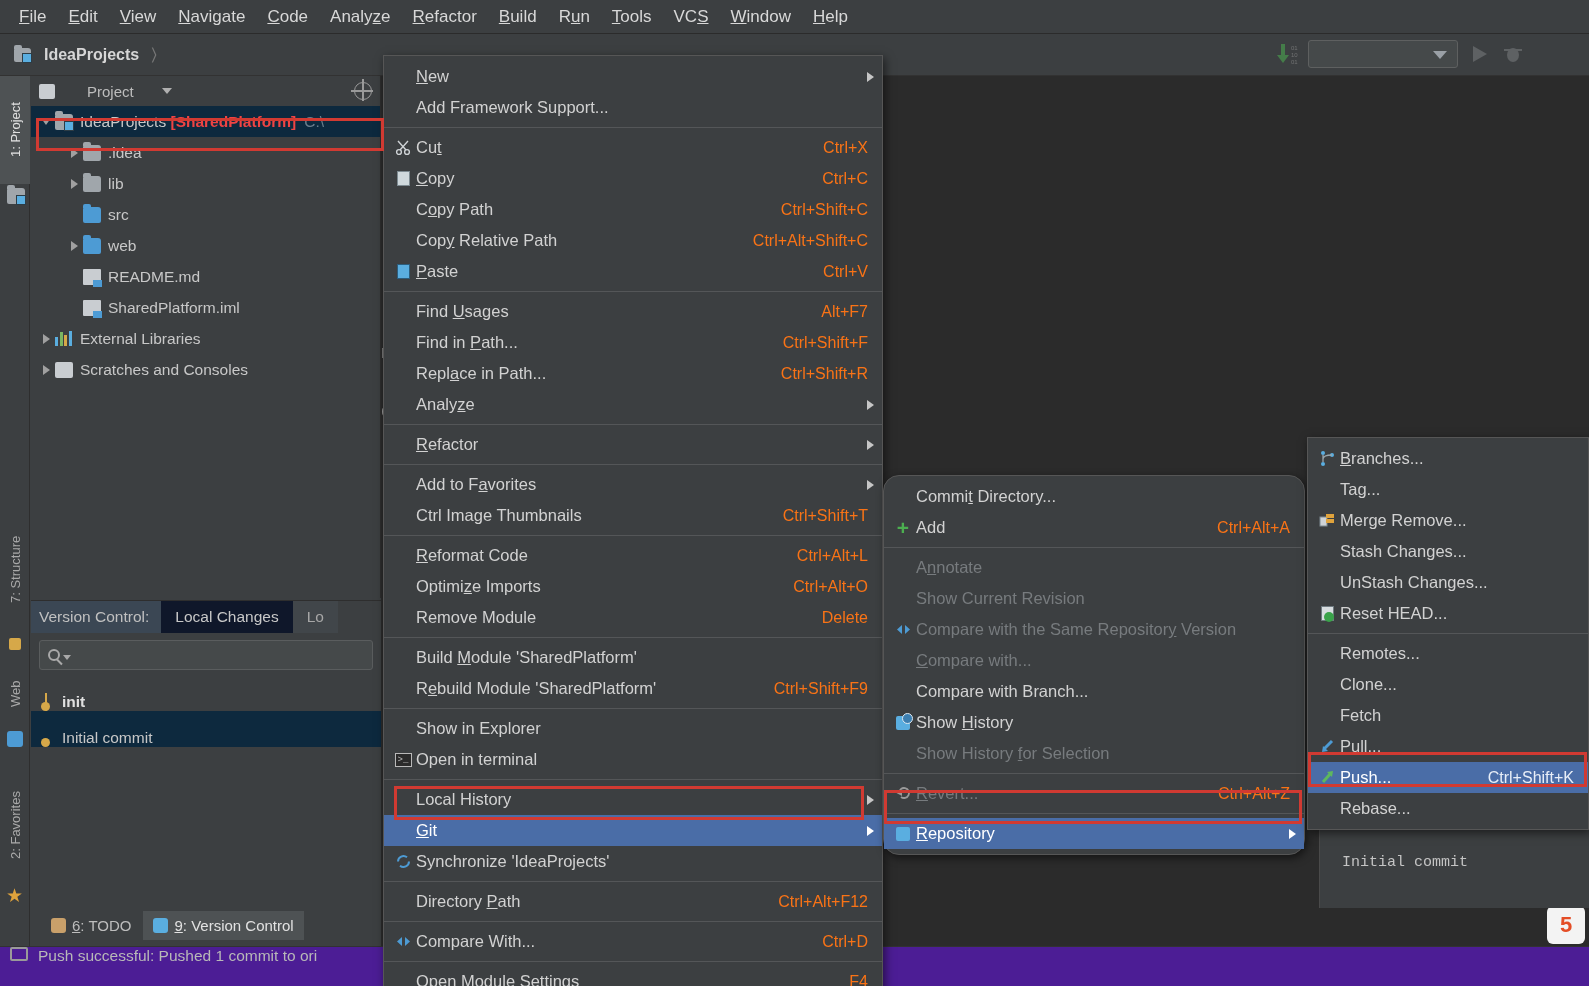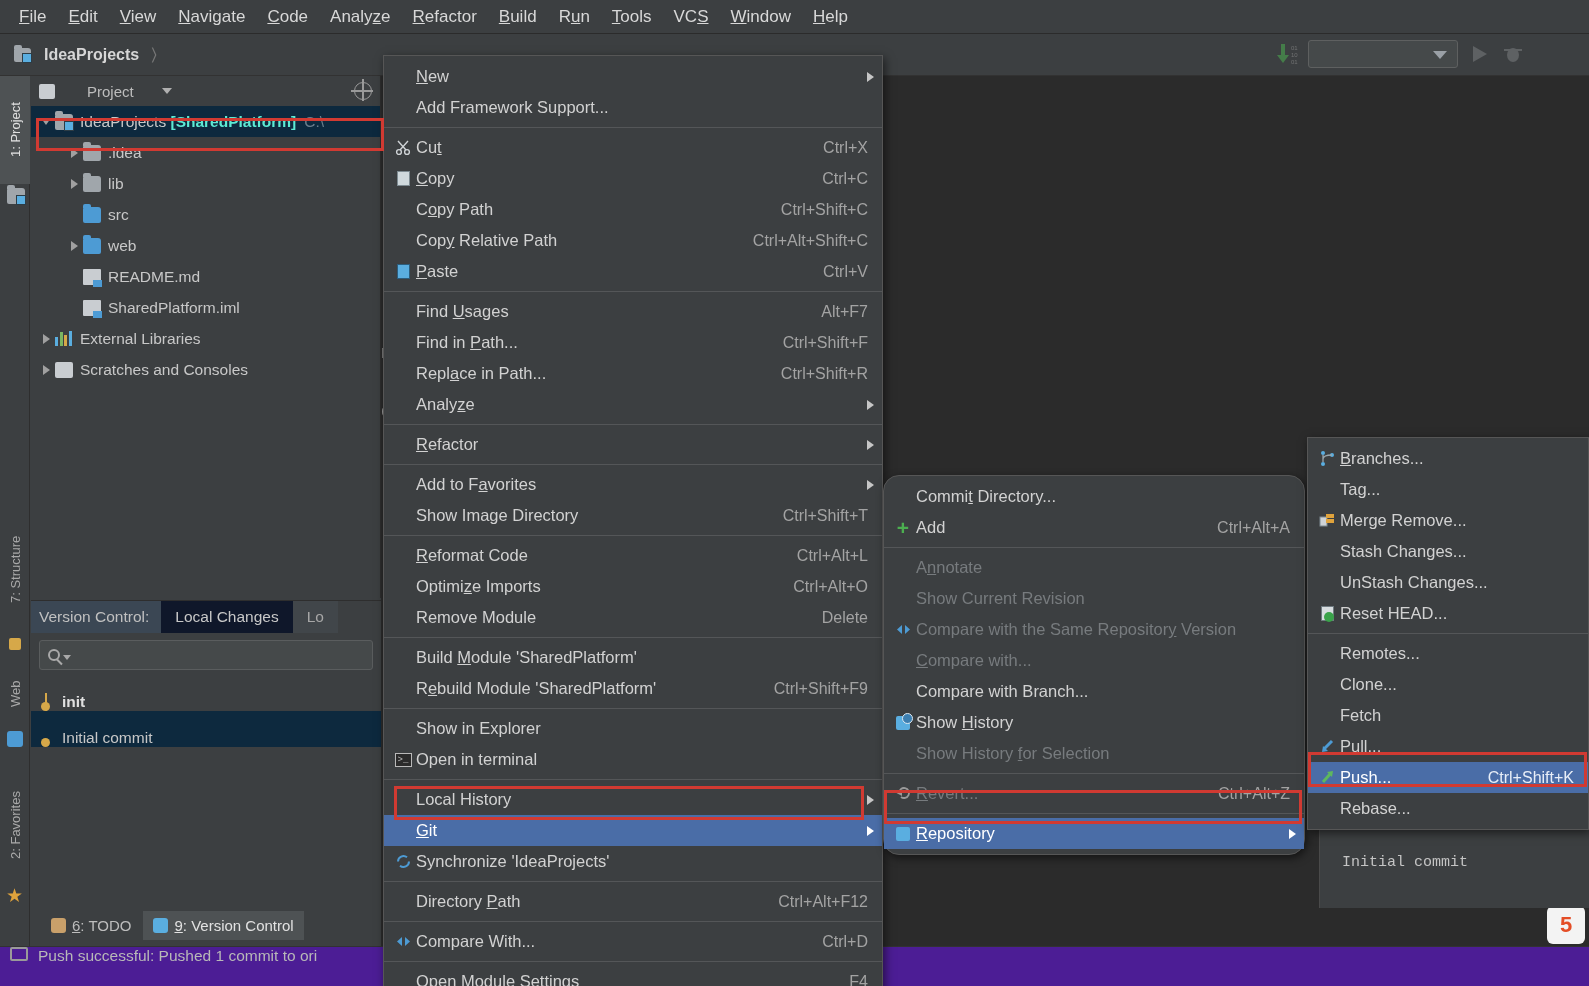--- a/index.html
+++ b/index.html
@@ -92,21 +92,21 @@
   .folder { background: #a0a6ab; border-radius: 2px 3px 2px 2px; }
   .folder::before { content:''; position:absolute; left:0; top:-3px; width:8px; height:4px; background:#a0a6ab; border-radius:2px 2px 0 0; }
   .folder.blue { background: #4d9bd4; }
   .folder.blue::before { background: #4d9bd4; }
   .folder.mod::after { content:''; position:absolute; right:-1px; bottom:-1px; width:8px; height:8px; background:#5aaee0; border:1px solid #2d3c45; }
   .filei { background: #c9cdd1; border-radius: 1px; }
   .filei::after { content:''; position:absolute; right:-1px; bottom:-2px; width:9px; height:7px; background:#4d9bd4; font-size:5px; }
   .libi { display:flex; align-items:flex-end; gap:1.5px; height:15px; }
   .libi i { display:block; width:3px; }
   .tlabel { overflow: hidden; text-overflow: clip; }
-  .tlabel b { font-weight: bold; color: #5eead4; }
+  .tlabel b { font-weight: bold; color: #ef4444; }
   .tpath { color: #6a7d8c; margin-left: 8px; }
 
   
   .vcspanel {
     position: absolute; left: 31px; top: 600px; width: 350px; height: 310px;
     background: #3c3f41; border-top: 1px solid #2e2e2e;
   }
   .vcs-tabs { height: 32px; display: flex; align-items: stretch; background: #3c3f41; font-size: 15.5px; }
   .vcs-title { display: flex; align-items: center; padding: 0 12px 0 8px; color: #c0c0c0; background: #3b4754; }
   .vcs-tab { display: flex; align-items: center; padding: 0 14px; color: #c8c8c8; background: #0f172a; }
@@ -164,21 +164,21 @@
   }
   .row {
     height: 31px; display: flex; align-items: center; position: relative;
     font-size: 16.5px; color: #d2d2d2; padding-left: 6px; white-space: nowrap;
   }
   .row.disabled { color: #777b7e; }
   .row.hl { background: #4a6da7; color: #ffffff; }
   .row .gicon { width: 26px; flex: none; display: flex; justify-content: center; align-items: center; }
   .row .lbl { flex: 1; padding-right: 26px; }
   .row .lbl u { text-decoration: underline; }
-  .row .acc { color: #a3a3a3; font-size: 16px; padding-right: 14px; }
+  .row .acc { color: #f97316; font-size: 16px; padding-right: 14px; }
   .row.hl .acc { color: #e8eef7; }
   .row .arrow {
     position: absolute; right: 8px; top: 11px;
     border-left: 7px solid #c6c6c6; border-top: 5px solid transparent; border-bottom: 5px solid transparent;
   }
   .row.hl .arrow { border-left-color: #fff; }
   .sepline { height: 1px; background: #545658; margin: 4px 0; }
 
   
   .redbox { position: absolute; border: 3px solid #d13a32; z-index: 90; pointer-events: none; }
@@ -475,21 +475,21 @@
         <span class="arrow"></span>
       </div>
       <div class="sepline"></div>
       <div class="row">
         <span class="gicon"></span>
         <span class="lbl">Add to F<u>a</u>vorites</span>
         <span class="arrow"></span>
       </div>
       <div class="row">
         <span class="gicon"></span>
-        <span class="lbl">Show Image Directory</span>
+        <span class="lbl">Ctrl Image Thumbnails</span>
         <span class="acc">Ctrl+Shift+T</span>
       </div>
       <div class="sepline"></div>
       <div class="row">
         <span class="gicon"></span>
         <span class="lbl"><u>R</u>eformat Code</span>
         <span class="acc">Ctrl+Alt+L</span>
       </div>
       <div class="row">
         <span class="gicon"></span>

